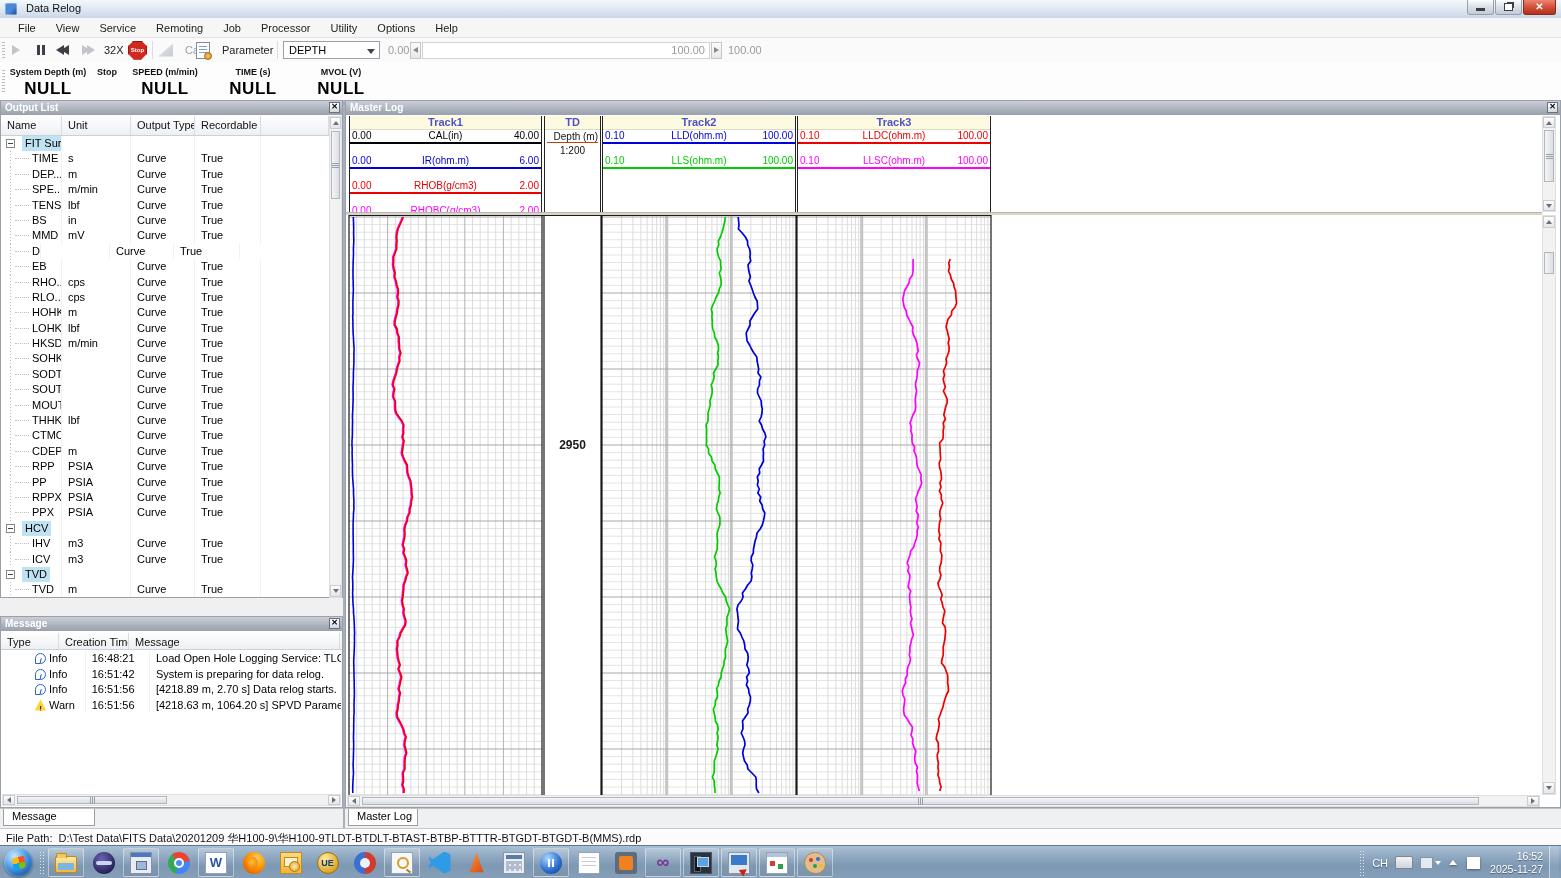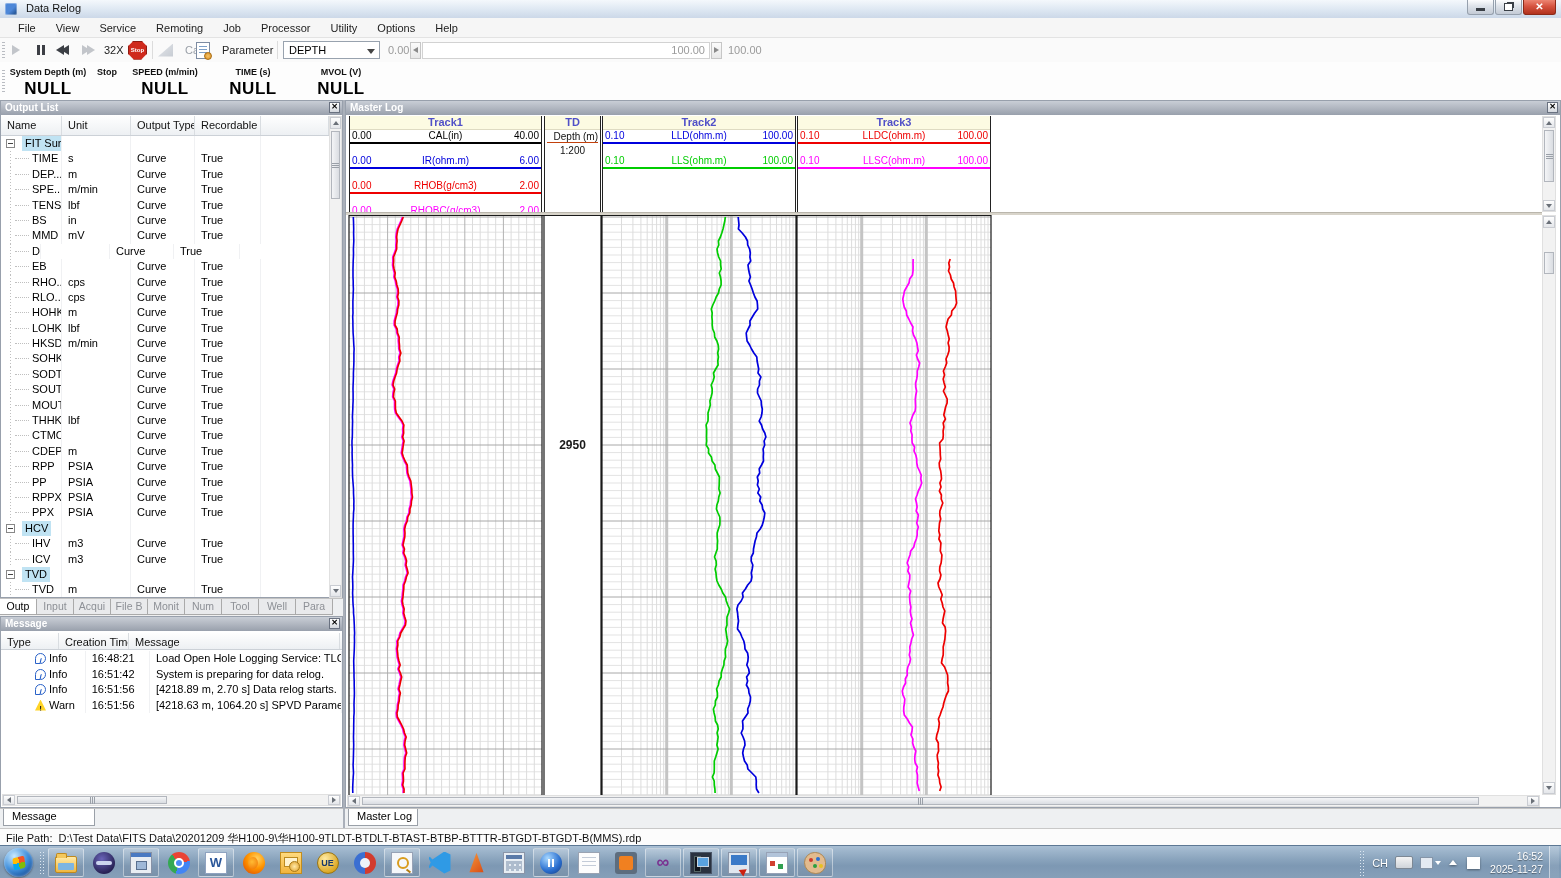--- a/index.html
+++ b/index.html
@@ -547,31 +547,20 @@
         </div>
       <div class="sb-thumb" style="left:1px;right:1px;top:14px;height:68px;">
           <span class="thumbgrip"></span>
         </div>
       <div class="sb-btn" style="left:0;right:0;bottom:0;height:12px;">
           <span class="sb-tri dn"></span>
         </div>
     </div>
   </div>
 
-  <div class="tabstrip" id="ol-tabs" style="left:0;top:598px;width:343px;height:17px;">
-      <div class="tab active">Outp</div>
-      <div class="tab">Input</div>
-      <div class="tab">Acqui</div>
-      <div class="tab">File B</div>
-      <div class="tab">Monit</div>
-      <div class="tab">Num</div>
-      <div class="tab">Tool</div>
-      <div class="tab">Well</div>
-      <div class="tab">Para</div>
-    </div>
 
   <div class="panel" id="message-panel" style="left:0;top:616px;width:343px;height:192px;">
     <div class="panel-caption">
       <span>Message</span>
       <span class="caption-x">✕</span>
     </div>
     <div class="msg-headrow" id="msg-head">
         <div class="hcell" style="width: 58px;">Type</div>
         <div class="hcell" style="width: 70px;">Creation Time</div>
         <div class="hcell" style="width: 211px;">Message</div>

